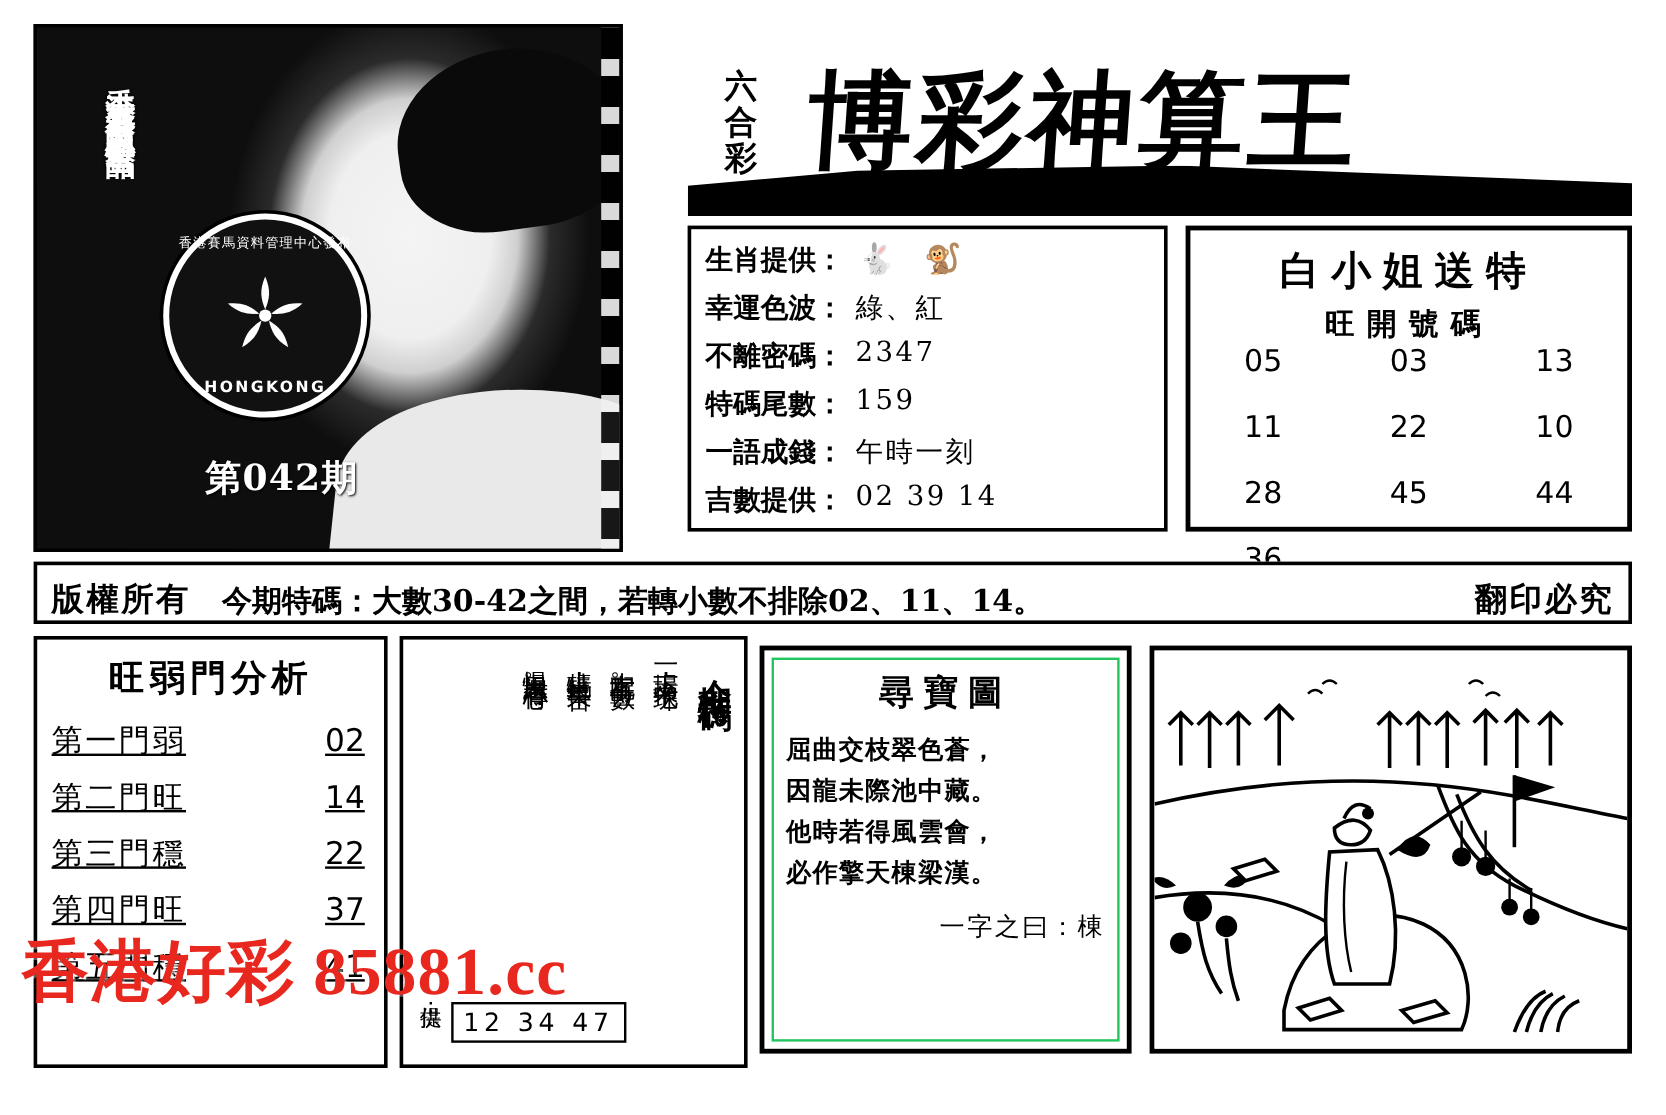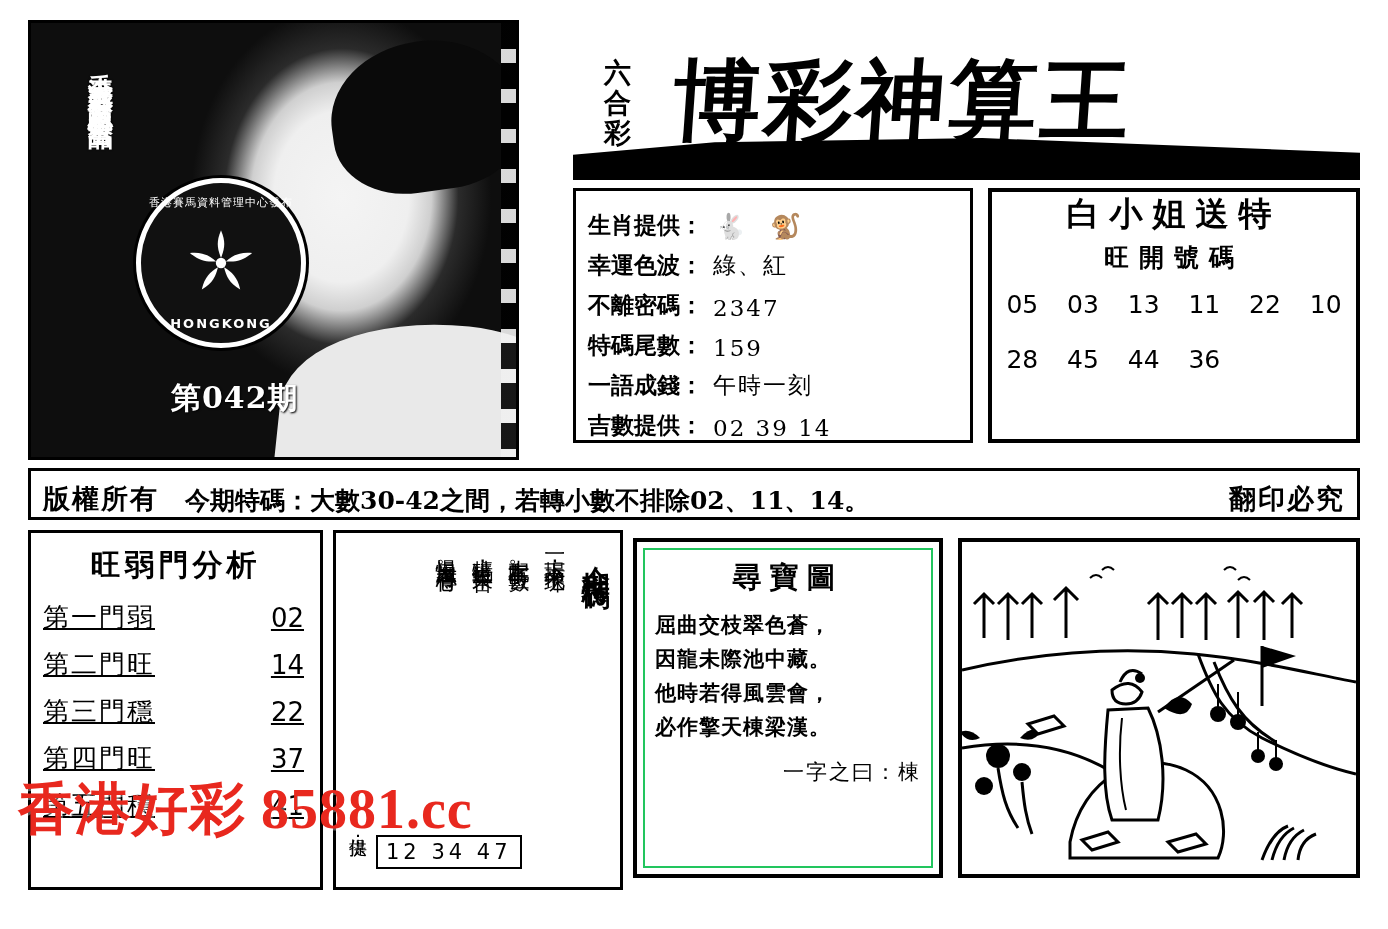--- a/index.html
+++ b/index.html
@@ -166,57 +166,57 @@
     position: absolute;
     left: 545px; top: 168px;
     width: 400px; height: 255px;
     border: 3px solid #000;
     box-sizing: border-box;
     background: #fff;
     padding: 10px 12px 0 12px;
   }
   .info-line {
     display: flex;
-    align-items: flex-end;
+    align-items: flex-start;
     font-family: "DejaVu Serif", "Liberation Serif", serif;
     font-size: 23px;
     height: 40px;
     white-space: nowrap;
   }
   .info-line .lbl { font-weight: bold; }
   .info-line .val { margin-left: 10px; letter-spacing: 2px; }
   .zodiac-icons { margin-left: 12px; font-size: 25px; letter-spacing: 8px; }
 
   
   .right-box {
     position: absolute;
     left: 960px; top: 168px;
     width: 372px; height: 255px;
     border: 4px solid #000;
     box-sizing: border-box;
     background: #fff;
     text-align: center;
   }
   .right-box .rb-title {
+    margin-top: 12px;
     font-family: "DejaVu Serif", "Liberation Serif", serif;
     font-size: 33px;
     font-weight: bold;
     letter-spacing: 10px;
   }
   .right-box .rb-sub {
     margin-top: 4px;
     font-family: "DejaVu Serif", "Liberation Serif", serif;
     font-size: 25px;
     font-weight: bold;
     letter-spacing: 10px;
   }
   .rb-nums {
-    margin-top: 16px;
     display: grid;
-    grid-template-columns: repeat(6, 1fr);
+    grid-template-columns: repeat(3, 1fr);
     row-gap: 26px;
     font-family: "DejaVu Sans", sans-serif;
     font-size: 25px;
   }
 
   
   .strip {
     position: absolute;
     left: 28px; top: 468px;
     width: 1332px; height: 52px;

